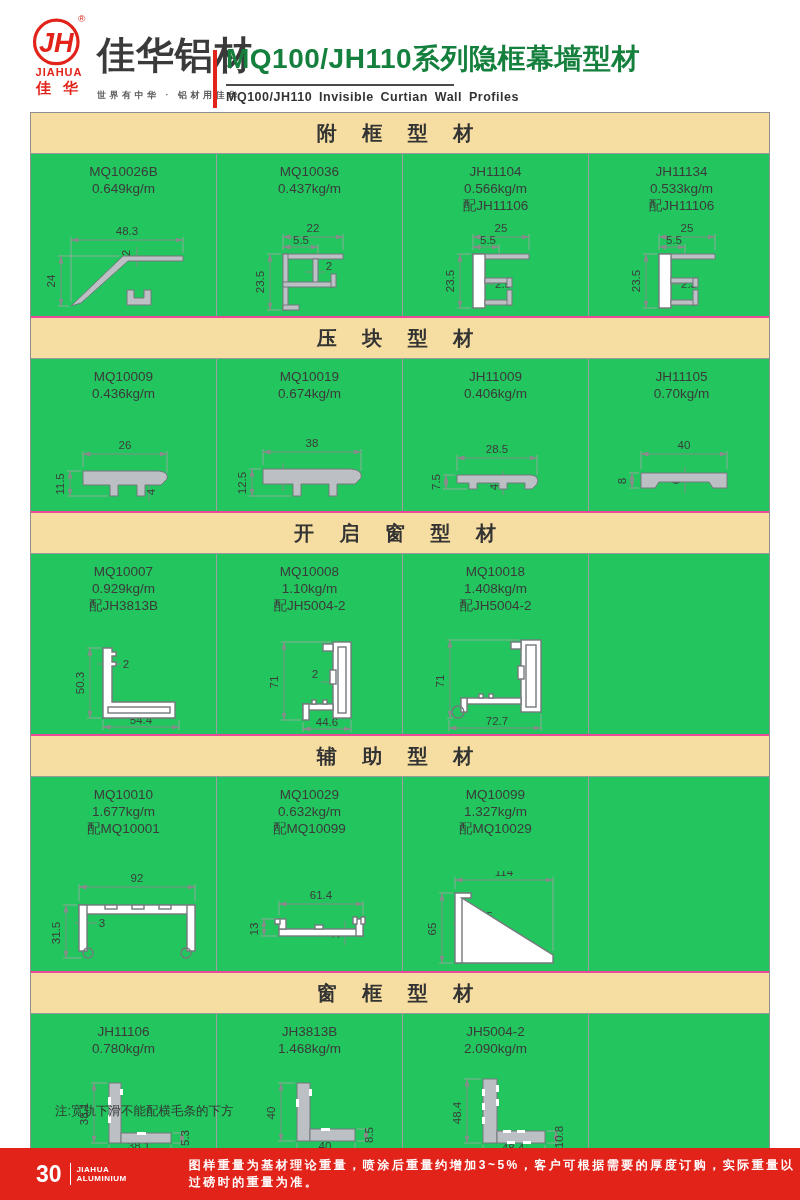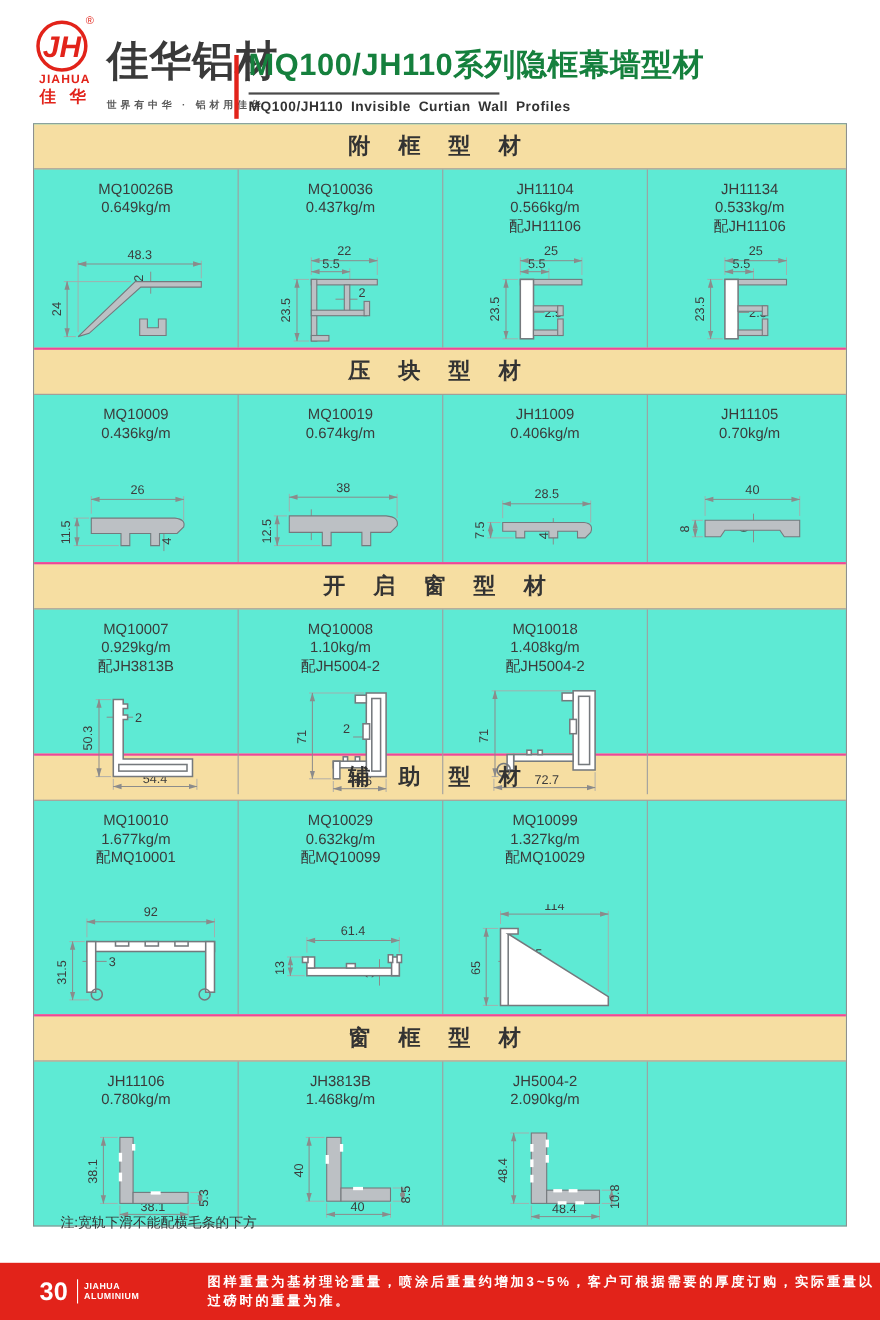--- a/index.html
+++ b/index.html
@@ -14,28 +14,28 @@
   .brand-text{position:absolute;left:97px;top:30px;width:150px;}
   .brand-name{font-size:38px;font-weight:900;color:#3a3a3a;letter-spacing:1px;white-space:nowrap;}
   .brand-tagline{font-size:9px;color:#5a5a5a;letter-spacing:3.5px;margin-top:8px;white-space:nowrap;font-weight:bold;}
   .red-divider{position:absolute;left:213px;top:50px;width:4px;height:58px;background:#e2231a;}
   .title-block{position:absolute;left:226px;top:40px;}
   .page-title{font-size:28px;font-weight:900;color:#15803d;white-space:nowrap;letter-spacing:0.5px;}
   .title-rule{width:228px;height:2px;background:#4a4a4a;margin:6px 0 4px 0;}
   .page-subtitle{font-size:12.5px;font-weight:bold;color:#333;letter-spacing:0.5px;word-spacing:3px;white-space:nowrap;}
 
   
-  .catalog{position:absolute;left:30px;top:112px;width:740px;border:1px solid #8f8f8f;box-sizing:border-box;background:#5eead4;}
+  .catalog{position:absolute;left:30px;top:112px;width:740px;border:1px solid #8f8f8f;box-sizing:border-box;background:#22c55e;}
   .sec-bar{height:40px;line-height:40px;background:#f6dea2;border-top:2px solid #ec4899;border-bottom:1px solid #9a9a9a;text-align:center;font-size:20px;font-weight:bold;color:#333;letter-spacing:10px;}
   .section:first-child .sec-bar{border-top:none;}
   .row{display:grid;grid-template-columns:repeat(4,1fr);}
   .cell{border-left:1px solid #9f9f9f;box-sizing:border-box;display:flex;flex-direction:column;align-items:center;padding-top:9px;}
   .cell:first-child{border-left:none;}
   .cell-label{text-align:center;font-size:13.5px;line-height:17px;color:#3b3b3b;}
-  .s1 .row{height:162px;} .s2 .row{height:152px;} .s3 .row{height:131px;} .s4 .row{height:194px;} .s5 .row{height:149px;}
+  .s1 .row{height:162px;} .s2 .row{height:152px;} .s3 .row{height:180px;} .s4 .row{height:194px;} .s5 .row{height:149px;}
   svg.draw{display:block;margin-top:auto;width:185px;}
 
   
   svg .p{fill:#bcc0c4;stroke:#75797d;stroke-width:1;}
   svg .o{fill:#fff;stroke:#75797d;stroke-width:1.4;}
   svg .o2{fill:none;stroke:#75797d;stroke-width:1.4;}
   svg .w{fill:#fff;stroke:none;}
   svg .d{stroke:#8b8b8b;stroke-width:0.9;}
   svg .e{stroke:#a8a8a8;stroke-width:0.8;}
   svg .t{font-size:11.5px;fill:#3c3c3c;text-anchor:middle;font-family:"Liberation Sans",sans-serif;}

